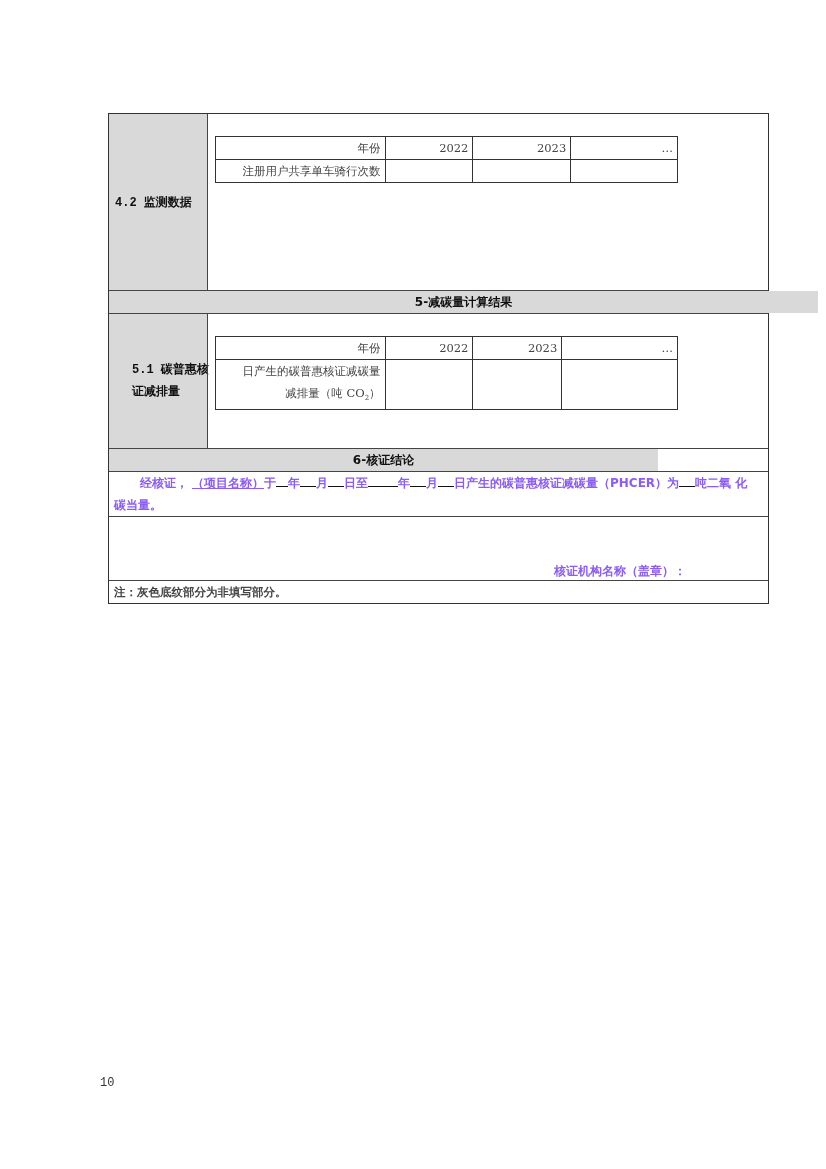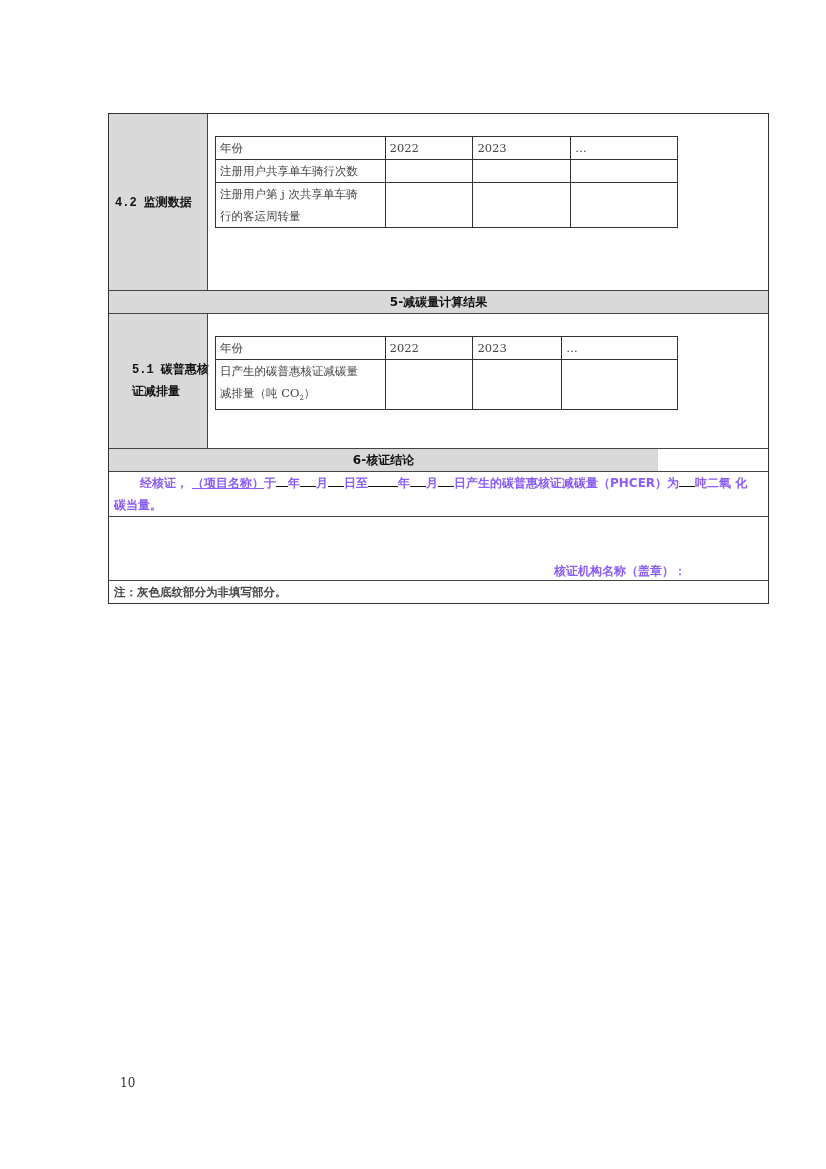--- a/index.html
+++ b/index.html
@@ -8,21 +8,21 @@
   .abs { position:absolute; box-sizing:border-box; }
   .outer { left:108px; top:113px; width:661px; height:491px; border:1.5px solid #333; }
   .hline { position:absolute; height:0; border-top:1.5px solid #444; }
   .vline { position:absolute; width:0; border-left:1.5px solid #444; }
   .gray { background:#d9d9d9; }
   .label { font-weight:bold; font-size:12px; line-height:22px; color:#111;
            font-family:Liberation Mono, monospace; }
   .section-title { font-weight:bold; font-size:12px; color:#111; text-align:center;
            font-family:"DejaVu Sans","Liberation Sans",sans-serif; }
   table.inner { position:absolute; border-collapse:collapse; font-size:11.5px; color:#444; }
-  table.inner td { border:1.2px solid #333; text-align:left; vertical-align:middle;
+  table.inner td { border:1.2px solid #333; text-align:right; vertical-align:middle;
                    padding:0 4px; line-height:22px; box-sizing:border-box; }
   .conclusion { font-weight:bold; font-size:12px; color:#8b5cf6; line-height:22px;
            font-family:"DejaVu Sans","Liberation Sans",sans-serif; }
   .blank { display:inline-block; border-bottom:1px solid #111; height:14px; vertical-align:baseline; }
   .u { text-decoration:underline; }
   .note { font-size:11.5px; color:#444; }
   .pagenum { font-size:12px; color:#333; }
   sub { font-size:7px; }
 </style>
 </head>
@@ -41,34 +41,25 @@
     <td style="width:88px;">2022</td>
     <td style="width:98px;">2023</td>
     <td style="width:107px;">…</td>
   </tr>
   <tr style="height:22px;">
     <td>注册用户共享单车骑行次数</td>
     <td></td>
     <td></td>
     <td></td>
   </tr>
-  <tr style="height:44px;">
-    <td>
-      <div>注册用户第 j 次共享单车骑</div>
-      <div>行的客运周转量</div>
-    </td>
-    <td></td>
-    <td></td>
-    <td></td>
-  </tr>
 </tbody>
   </table>
 
 <div class="hline" style="left:109px;top:290px;width:659px;"></div>
-<div class="abs gray section-title" style="left:109px;top:291px;width:659px;height:22px;line-height:22px;">5-减碳量计算结果</div>
+<div class="abs gray section-title" style="left:109px;top:291px;width:709px;height:22px;line-height:22px;">5-减碳量计算结果</div>
 <div class="hline" style="left:109px;top:313px;width:659px;"></div>
 
 <div class="abs gray" style="left:109px;top:314px;width:98px;height:134px;"></div>
 <div class="abs label" style="left:132px;top:359px;width:95px;">
   <div>5.1 碳普惠核</div>
   <div>证减排量</div>
 </div>
 <div class="vline" style="left:207px;top:314px;height:134px;"></div>
 
 <table class="inner" style="left:215px;top:336px;width:463px;">
@@ -104,13 +95,13 @@
 
 <div class="hline" style="left:109px;top:516px;width:659px;"></div>
 
 <div class="abs conclusion" style="left:554px;top:560px;width:200px;">核证机构名称（盖章）：</div>
 <div class="abs" style="left:109px;top:517px;width:659px;height:62px;"></div>
 
 <div class="hline" style="left:109px;top:580px;width:659px;"></div>
 
 <div class="abs note" style="left:114px;top:582px;width:600px;line-height:20px;font-weight:bold;">注：灰色底纹部分为非填写部分。</div>
 
-<div class="abs pagenum" style="left:120px;top:1076px;">10</div>
+<div class="abs pagenum" style="left:100px;top:1076px;font-family:Liberation Mono, monospace;">10</div>
 
 </body></html>

